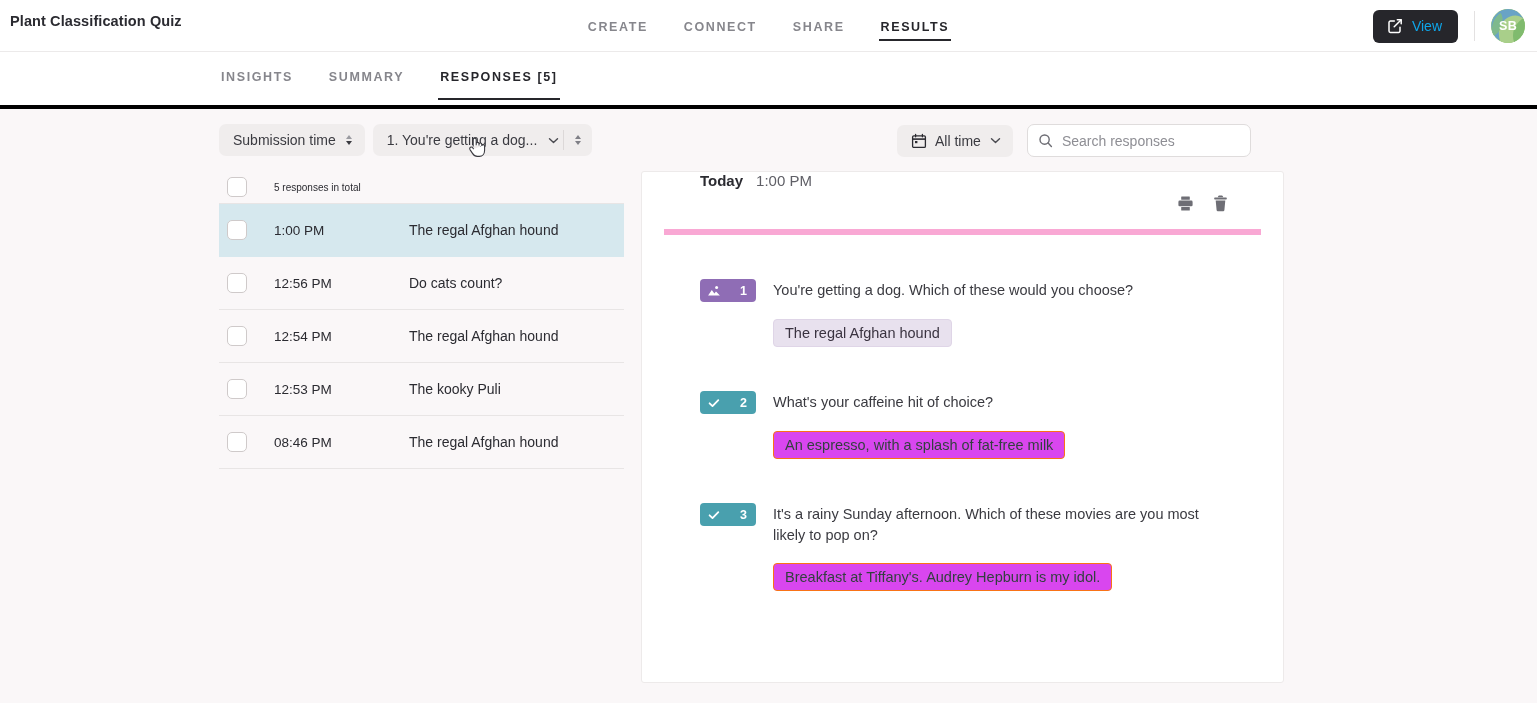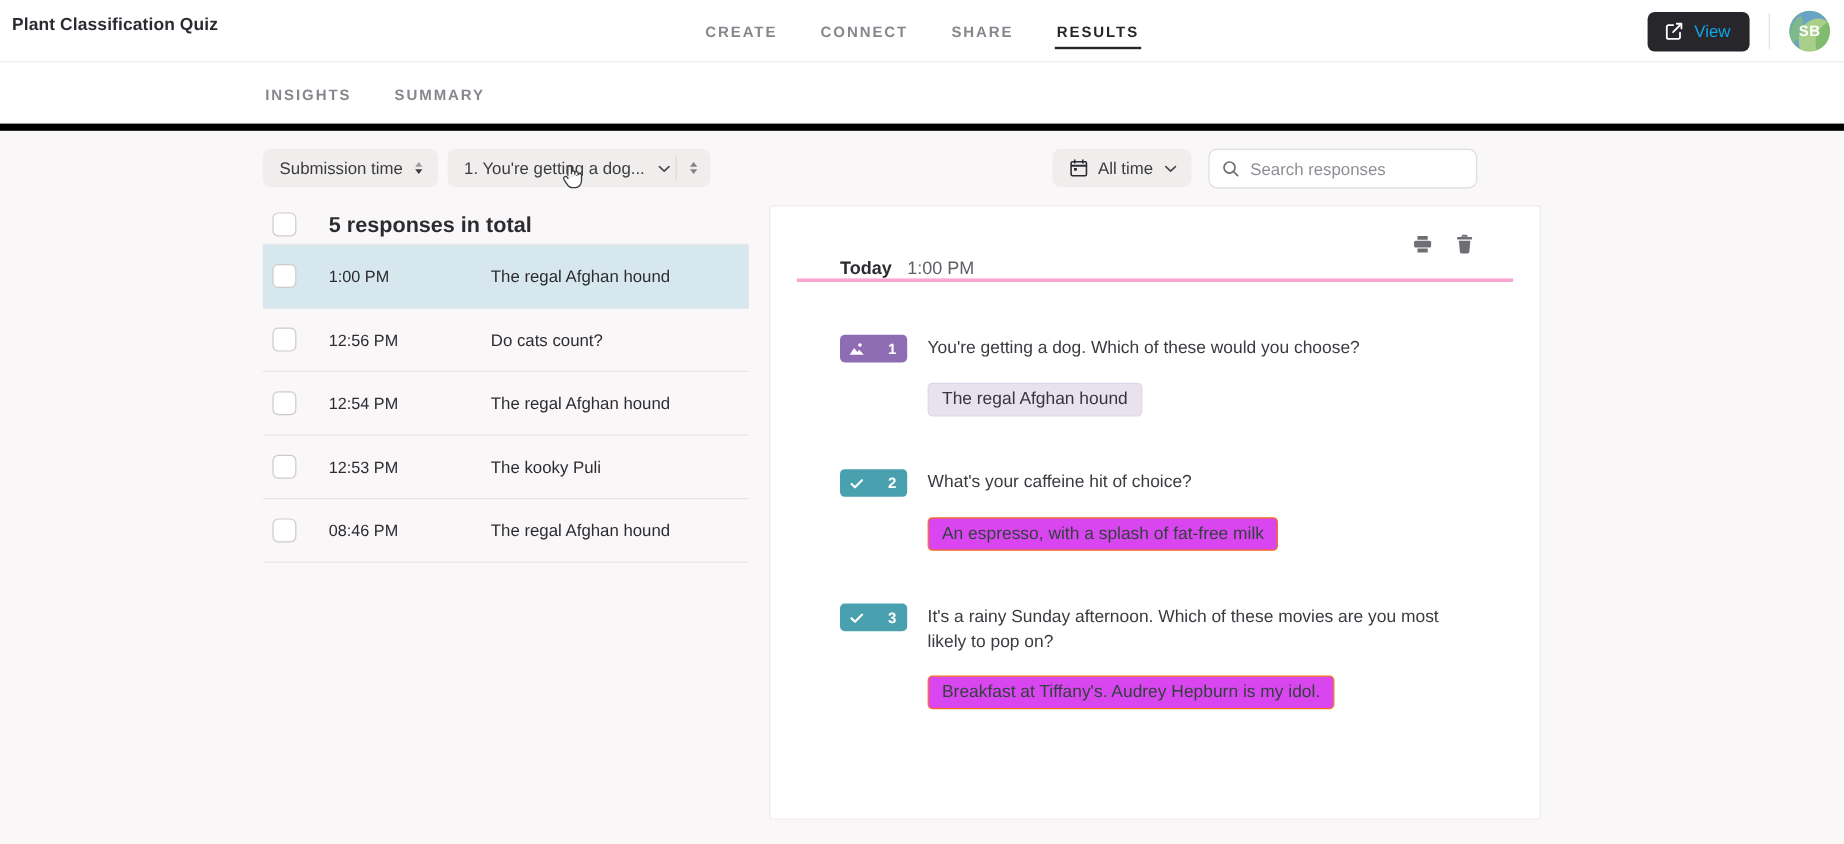--- a/index.html
+++ b/index.html
@@ -59,22 +59,22 @@
   }
   .avatar .av-txt {
     position: relative; z-index: 3;
     font-size: 12.5px; font-weight: bold; color: #ffffff;
     letter-spacing: .4px;
   }
 
   
   .subtabs {
     height: 57px; background: #ffffff;
-    display: flex; align-items: center; padding-left: 219px;
-    gap: 32px; border-bottom: 6px solid #000000;
+    display: flex; align-items: flex-start; padding-left: 219px;
+    gap: 32px; border-bottom: 4px solid #000000;
     position: relative;
   }
   .subtabs a {
     font-size: 12.5px; font-weight: bold; letter-spacing: 1.6px;
     color: #86868c; text-decoration: none;
     padding: 18px 2px 16px 2px; position: relative; display: block;
   }
   .subtabs a.active { color: #26262b; }
   .subtabs a.active::after {
     content: ""; position: absolute; left: 0; right: 0; bottom: 0;
@@ -104,22 +104,22 @@
   .qsel-main {
     display: flex; align-items: center; gap: 10px;
     padding: 0 11px 0 14px; height: 32px;
     font-size: 14px; color: #3a3a40; cursor: pointer;
     max-width: 190px; white-space: nowrap;
   }
   .qsel-div { width: 1px; height: 20px; background: #dcd8d8; }
   .qsel-sort { padding: 0 9px; height: 32px; display: flex; align-items: center; cursor: pointer; }
 
   .toolbar-right {
-    position: absolute; left: 877px; top: 15px;
-    display: flex; align-items: flex-start; gap: 14px;
+    position: absolute; left: 897px; top: 15px;
+    display: flex; align-items: center; gap: 14px;
   }
   .search-box {
     width: 224px; height: 33px;
     background: #ffffff; border: 1px solid #dfdcdc; border-radius: 7px;
     display: flex; align-items: center; padding: 0 10px; gap: 9px;
   }
   .search-box input {
     border: none; outline: none; background: transparent;
     font-size: 14px; color: #3a3a40; width: 100%;
     font-family: "Liberation Sans", sans-serif;
@@ -128,21 +128,21 @@
 
   
   .main { display: flex; padding-left: 219px; }
 
   
   .list { width: 405px; }
   .list-head {
     height: 33px; display: flex; align-items: center; gap: 27px;
     border-bottom: 1px solid #e8e5e5; padding-left: 8px;
   }
-  .list-head .lbl { font-size: 18px; color: #2b2b31; font-weight: bold; }
+  .list-head .lbl { font-size: 10px; color: #2b2b31; }
   .cbx {
     width: 20px; height: 20px; border-radius: 5px;
     background: #ffffff; border: 1px solid #cfcaca;
     flex: 0 0 auto; cursor: pointer;
   }
   .row {
     height: 53px; display: flex; align-items: center;
     border-bottom: 1px solid #e8e5e5; padding-left: 8px; gap: 27px;
     cursor: pointer;
   }
@@ -151,22 +151,22 @@
   .row .ans  { font-size: 14px; color: #2b2b31; }
 
   
   .detail-wrap { padding-left: 17px; padding-top: 0; }
   .detail {
     width: 643px; min-height: 512px;
     background: #ffffff; border: 1px solid #edeaea; border-radius: 3px;
     padding: 0 22px;
   }
   .detail-head {
-    height: 63px; display: flex; align-items: flex-end;
-    border-bottom: 3px solid #f9a8d4; position: relative;
+    height: 63px; display: flex; align-items: flex-start;
+    border-bottom: 6px solid #f9a8d4; position: relative;
     padding-left: 36px;
   }
   .dh-today { font-size: 15px; font-weight: bold; color: #2b2b31; }
   .dh-time  { font-size: 15px; color: #5f5f66; margin-left: 13px; }
   .dh-icons {
     position: absolute; right: 33px; top: 0; height: 63px;
     display: flex; align-items: center; gap: 19px;
   }
   .icon-btn { cursor: pointer; display: flex; align-items: center; }
 
@@ -226,20 +226,21 @@
         <path d="M1.2 22.3C.2 14.6 3.6 7.8 9.8 4c3.3 6.2 2.5 13.2-2.2 18.8-1.8 2.1-3.6 3.5-5.3 4.2-.7-1.6-.9-3.2-1.1-4.7Z" fill="#86c07a" opacity="0.75"></path>
       </svg>
       <span class="av-txt">SB</span>
     </div>
   </div>
 </div>
 
 <div class="subtabs">
   <a href="#">INSIGHTS</a>
   <a href="#">SUMMARY</a>
+  <a href="#" class="active">RESPONSES [5]</a>
 
   <span class="cursor-hand">
     <svg width="20" height="22" viewBox="0 0 20 22" fill="#ffffff" stroke="#3a3a40" stroke-width="1.1" stroke-linejoin="round">
       <path d="M6.2 10.4V3.6a1.5 1.5 0 0 1 3 0v5.3M9.2 9.2V7.8a1.4 1.4 0 0 1 2.8 0v1.6M12 9.6V8.4a1.4 1.4 0 0 1 2.8 0v1.6M14.8 10.1c0-1 .6-1.5 1.4-1.5s1.4.6 1.4 1.5v4.1c0 3.4-2.1 6.2-5.3 6.2h-2c-2.5 0-3.6-1.1-4.8-3L3 13.6c-.5-.8-.3-1.8.5-2.3.8-.5 1.7-.2 2.2.5l.9 1.3"></path>
     </svg>
   </span>
 </div>
 
 <div class="toolbar">
 

